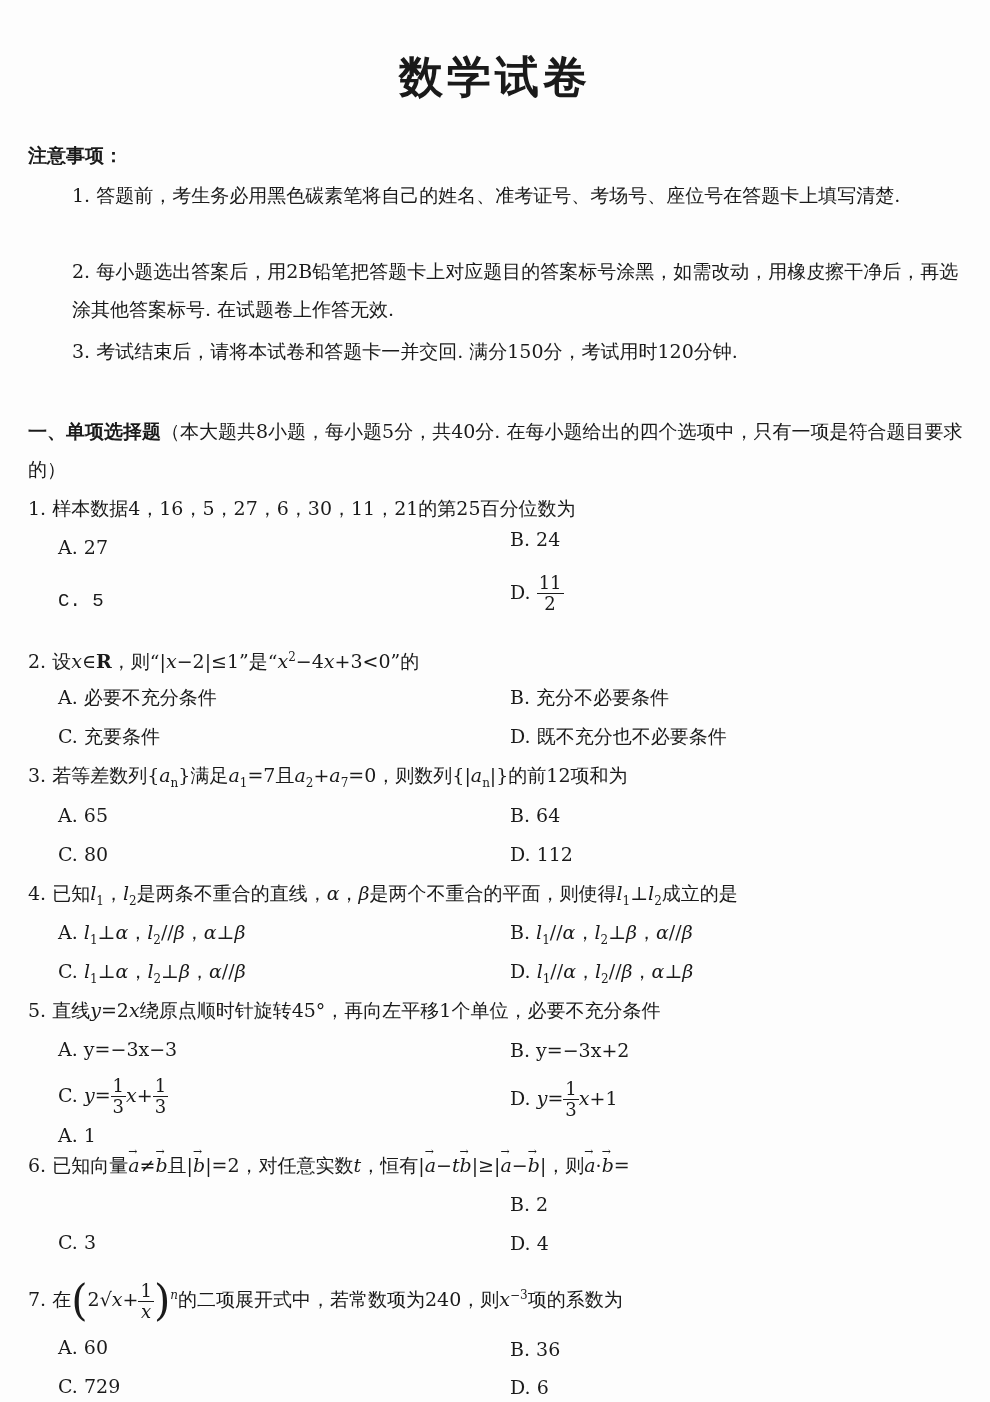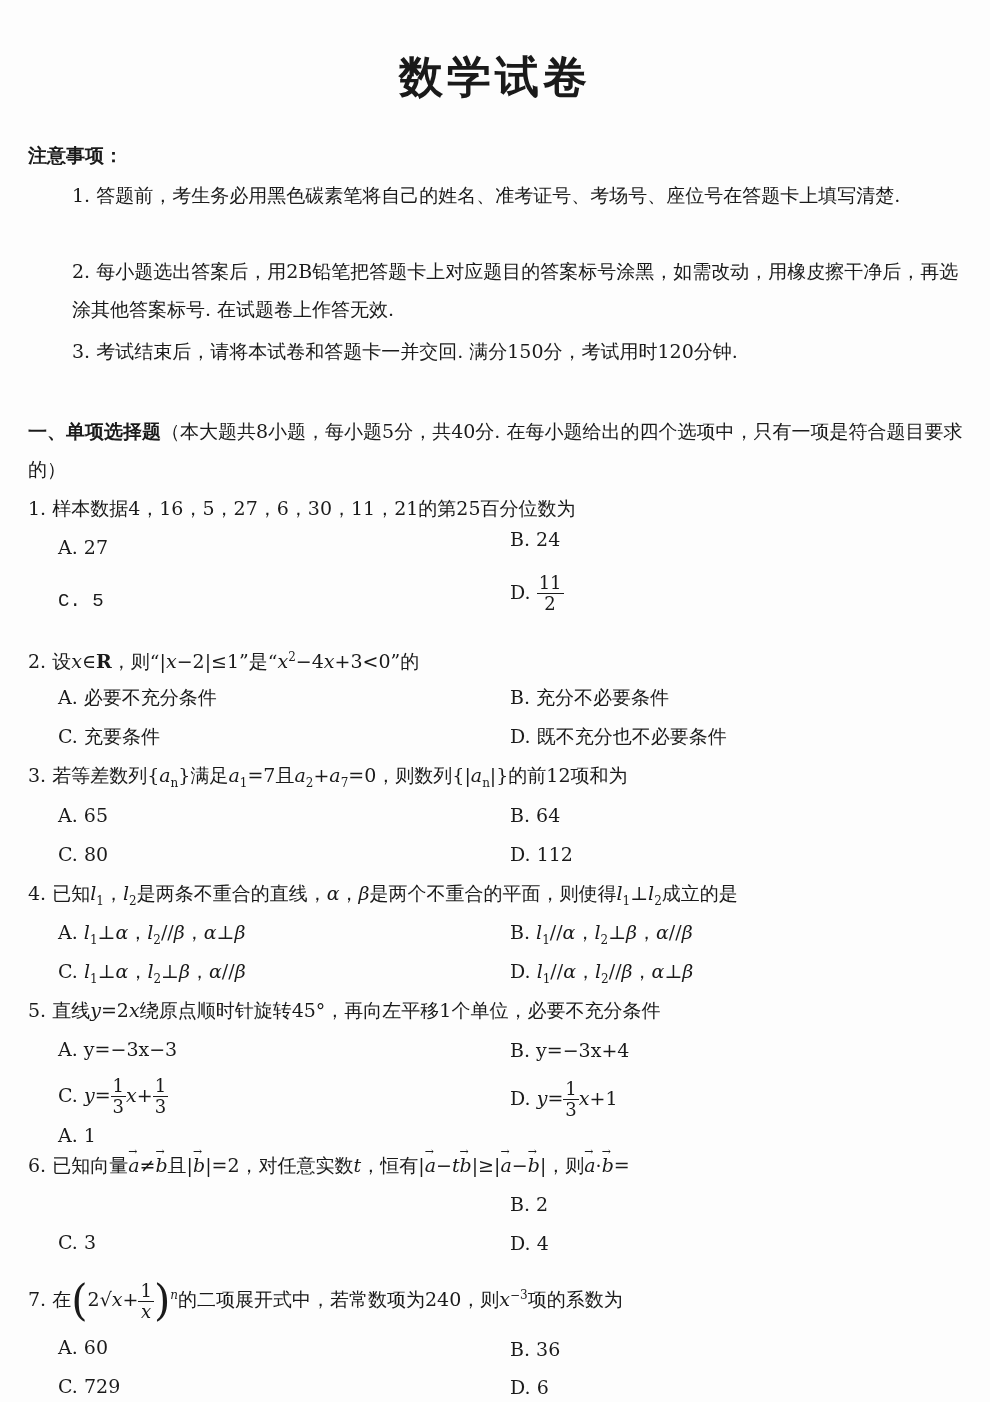--- a/index.html
+++ b/index.html
@@ -99,21 +99,21 @@
 </div>
 <div class="opt optL" style="top:917px;">A. <i class="m">l</i><sub>1</sub>⊥<i class="m">α</i>，<i class="m">l</i><sub>2</sub>//<i class="m">β</i>，<i class="m">α</i>⊥<i class="m">β</i></div>
 <div class="opt optR" style="top:917px;">B. <i class="m">l</i><sub>1</sub>//<i class="m">α</i>，<i class="m">l</i><sub>2</sub>⊥<i class="m">β</i>，<i class="m">α</i>//<i class="m">β</i></div>
 <div class="opt optL" style="top:956px;">C. <i class="m">l</i><sub>1</sub>⊥<i class="m">α</i>，<i class="m">l</i><sub>2</sub>⊥<i class="m">β</i>，<i class="m">α</i>//<i class="m">β</i></div>
 <div class="opt optR" style="top:956px;">D. <i class="m">l</i><sub>1</sub>//<i class="m">α</i>，<i class="m">l</i><sub>2</sub>//<i class="m">β</i>，<i class="m">α</i>⊥<i class="m">β</i></div>
 
 <div class="q" style="top:995px;">
   <span>5.</span> <span>直线</span><i class="m">y</i>=2<i class="m">x</i><span>绕原点顺时针旋转45°，再向左平移1个单位，必要不充分条件</span>
 </div>
 <div class="opt optL" style="top:1034px;">A. <span>y=−3x−3</span></div>
-<div class="opt optR" style="top:1035px;">B. <span>y=−3x+4</span></div>
+<div class="opt optR" style="top:1035px;">B. <span>y=−3x+2</span></div>
 <div class="opt optL" style="top:1076px;">C. <i class="m">y</i>=<span class="frac"><span class="n">1</span><span class="d">3</span></span><i class="m">x</i>+<span class="frac"><span class="n">1</span><span class="d">3</span></span></div>
 <div class="opt optR" style="top:1079px;">D. <i class="m">y</i>=<span class="frac"><span class="n">1</span><span class="d">3</span></span><i class="m">x</i>+1</div>
 
 <div class="q" style="top:1150px;">
   <span>6.</span> <span>已知向量</span><span class="vec">a</span>≠<span class="vec">b</span><span>且</span>|<span class="vec">b</span>|=2<span>，对任意实数</span><i class="m">t</i><span>，恒有</span>|<span class="vec">a</span>−<i class="m">t</i><span class="vec">b</span>|≥|<span class="vec">a</span>−<span class="vec">b</span>|<span>，则</span><span class="vec">a</span>·<span class="vec">b</span>=
 </div>
 <div class="opt optL" style="top:1120px;">A. <span>1</span></div>
 <div class="opt optR" style="top:1189px;">B. <span>2</span></div>
 <div class="opt optL" style="top:1227px;">C. <span>3</span></div>
 <div class="opt optR" style="top:1228px;">D. <span>4</span></div>

